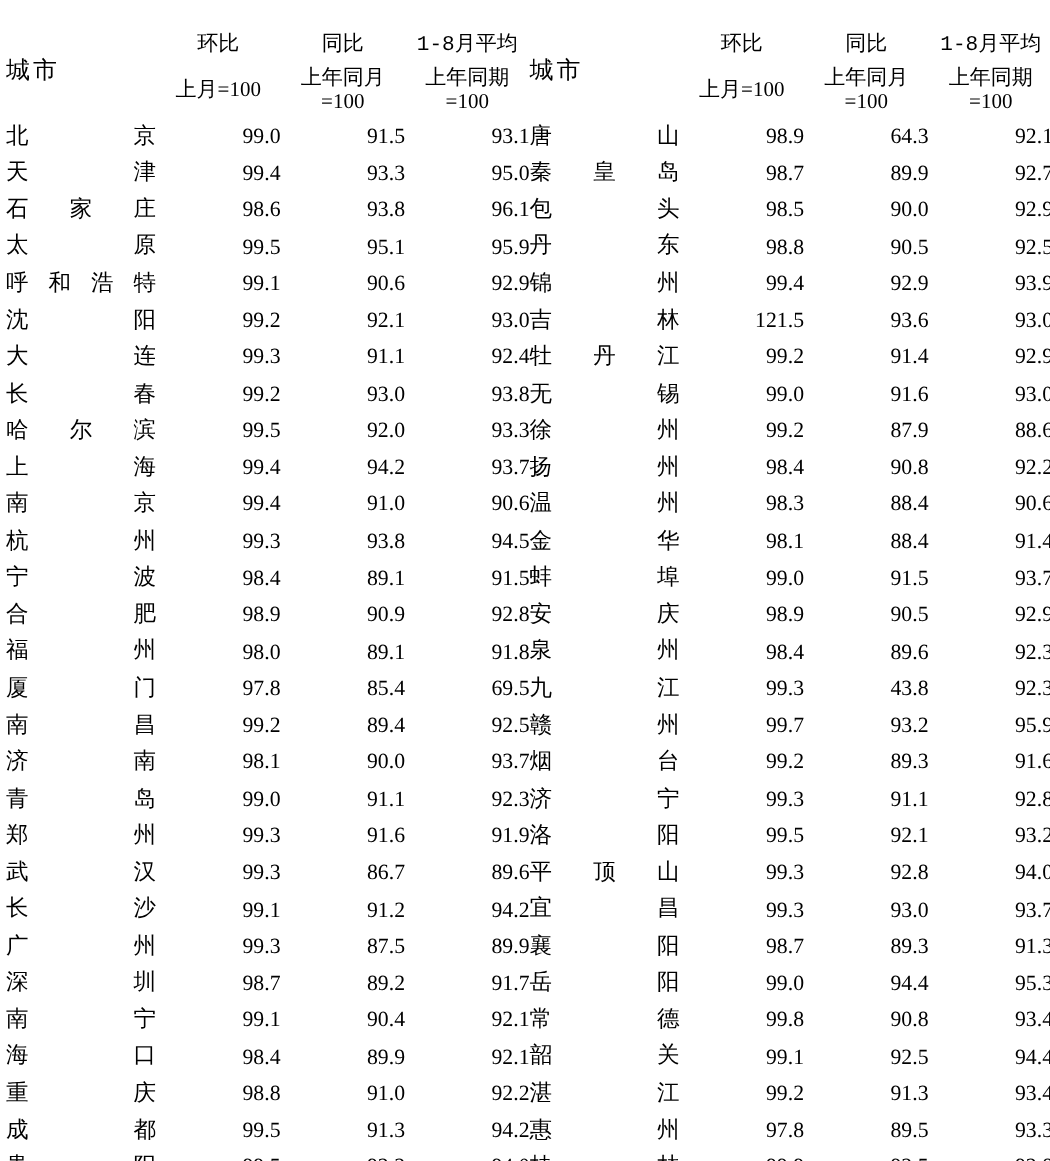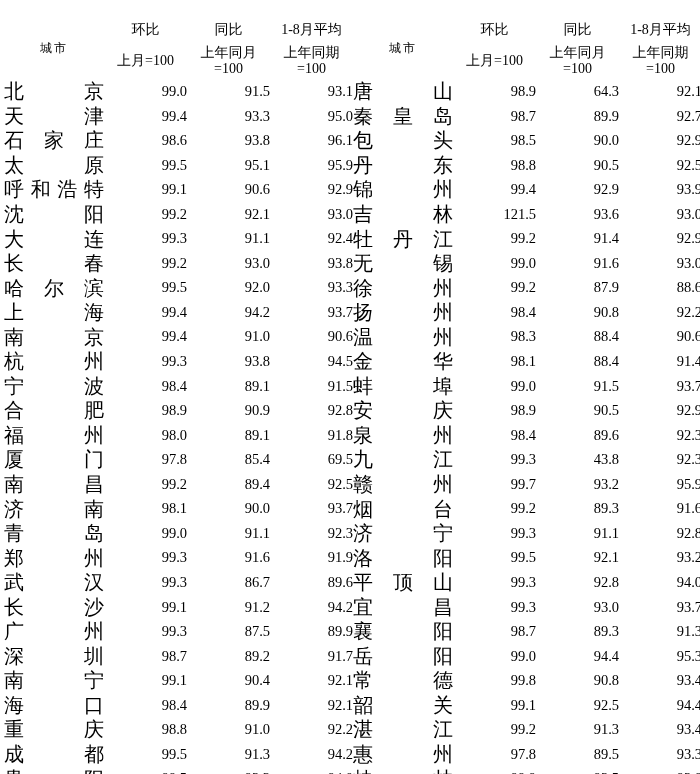--- a/index.html
+++ b/index.html
@@ -27,51 +27,51 @@
   table.grid col.c-val{width:83px;}
 
   table.grid th,table.grid td{
     padding:0;
     border:0;
     vertical-align:middle;
     line-height:1;
   }
 
   
-  .thick-top{border-top:2.2px solid #000;}
+  .thick-top{border-top:2.2px solid #000;font-family:Liberation Mono, monospace;}
   .vr{border-right:1px solid #000;}
   .hl-thin{border-bottom:1px solid #000;}
 
   
   th.hcell{
     text-align:center;
     font-weight:normal;
     font-size:14px;
     height:26px;
   }
   th.hcity{
-    text-align:center;
+    text-align:left;
     font-weight:normal;
-    font-size:12px;
+    font-size:16px;
     letter-spacing:2px;
   }
   th.hsub{
     text-align:center;
     font-weight:normal;
     font-size:14px;
     height:36px;
     padding:1px 2px;
   }
   th.hsub .l1{display:block;line-height:1.15;}
   th.hsub .l2{display:block;line-height:1.15;font-family:Liberation Serif, serif;}
 
   
   td.city{
     height:24.55px;
-    font-size:20px;
+    font-size:15px;
     text-align:justify;
     text-align-last:justify;
     padding:0 14px 0 14px;
     white-space:nowrap;
   }
   td.city span.nm{
     display:inline-block;
     width:100%;
     text-align:justify;
     text-align-last:justify;

